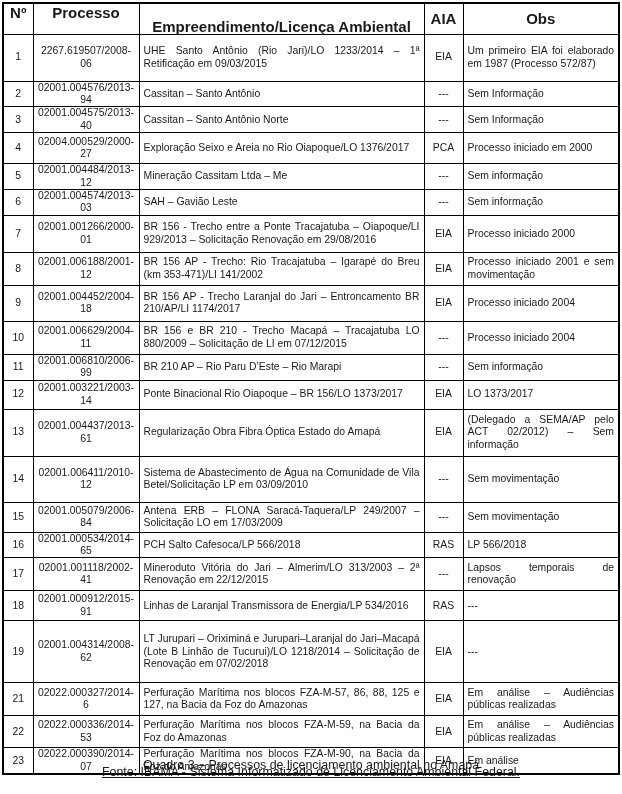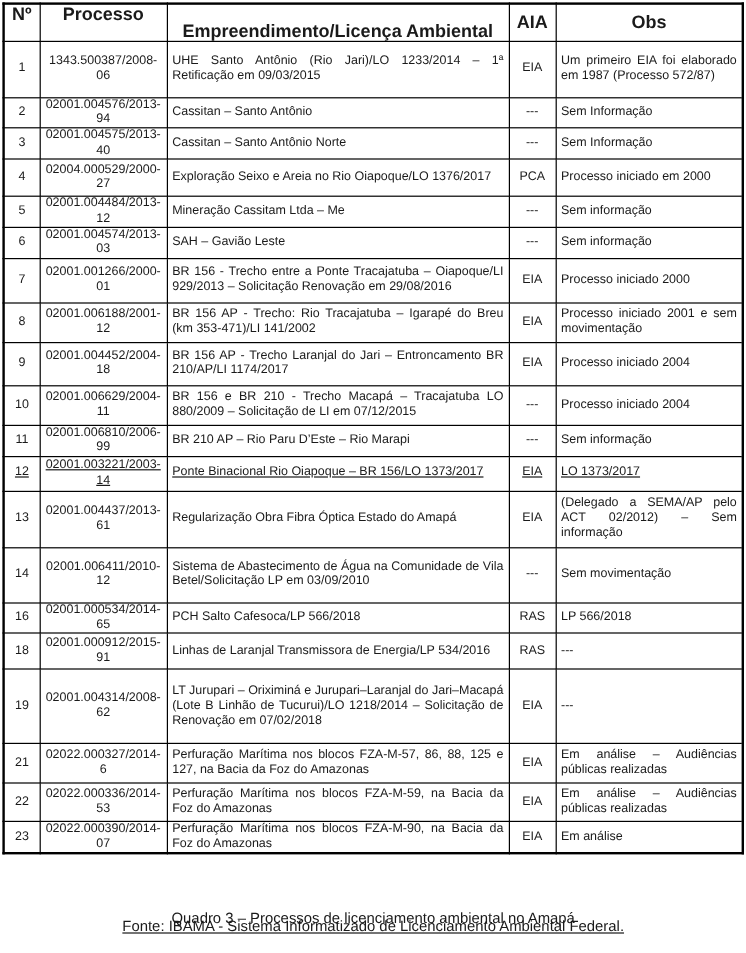--- a/index.html
+++ b/index.html
@@ -51,21 +51,21 @@
       <th>Nº</th>
       <th>Processo</th>
       <th style="vertical-align:middle;padding-top:16px">Empreendimento/Licença Ambiental</th>
       <th style="vertical-align:middle;padding-top:0">AIA</th>
       <th style="vertical-align:middle;padding-top:0">Obs</th>
     </tr>
   </thead>
   <tbody id="tbody">
       <tr style="height: 47px;">
         <td class="n">1</td>
-        <td class="proc">1343.500387/2008-06</td>
+        <td class="proc">2267.619507/2008-06</td>
         <td class="emp">UHE Santo Antônio (Rio Jari)/LO 1233/2014 – 1ª Retificação em 09/03/2015</td>
         <td class="aia">EIA</td>
         <td class="obs">Um primeiro EIA foi elaborado em 1987 (Processo 572/87)</td>
       </tr>
       <tr style="height: 18px;">
         <td class="n">2</td>
         <td class="proc">02001.004576/2013-94</td>
         <td class="emp">Cassitan – Santo Antônio</td>
         <td class="aia">---</td>
         <td class="obs">Sem Informação</td>
@@ -126,47 +126,61 @@
         <td class="aia">---</td>
         <td class="obs">Processo iniciado 2004</td>
       </tr>
       <tr style="height: 17px;">
         <td class="n">11</td>
         <td class="proc">02001.006810/2006-99</td>
         <td class="emp">BR 210 AP – Rio Paru D’Este – Rio Marapi</td>
         <td class="aia">---</td>
         <td class="obs">Sem informação</td>
       </tr>
-      <tr style="height: 29px; text-decoration: underline;">
+      <tr style="height: 29px;">
         <td class="n">12</td>
         <td class="proc">02001.003221/2003-14</td>
         <td class="emp">Ponte Binacional Rio Oiapoque – BR 156/LO 1373/2017</td>
         <td class="aia">EIA</td>
         <td class="obs">LO 1373/2017</td>
       </tr>
       <tr style="height: 47px;">
         <td class="n">13</td>
         <td class="proc">02001.004437/2013-61</td>
         <td class="emp">Regularização Obra Fibra Óptica Estado do Amapá</td>
         <td class="aia">EIA</td>
         <td class="obs">(Delegado a SEMA/AP pelo ACT 02/2012) – Sem informação</td>
       </tr>
       <tr style="height: 46px; padding-left: 36px;">
         <td class="n">14</td>
         <td class="proc">02001.006411/2010-12</td>
         <td class="emp">Sistema de Abastecimento de Água na Comunidade de Vila Betel/Solicitação LP em 03/09/2010</td>
+        <td class="aia">---</td>
+        <td class="obs">Sem movimentação</td>
+      </tr>
+      <tr style="height: 30px;">
+        <td class="n">15</td>
+        <td class="proc">02001.005079/2006-84</td>
+        <td class="emp">Antena ERB – FLONA Saracá-Taquera/LP 249/2007 – Solicitação LO em 17/03/2009</td>
         <td class="aia">---</td>
         <td class="obs">Sem movimentação</td>
       </tr>
       <tr style="height: 16px;">
         <td class="n">16</td>
         <td class="proc">02001.000534/2014-65</td>
         <td class="emp">PCH Salto Cafesoca/LP 566/2018</td>
         <td class="aia">RAS</td>
         <td class="obs">LP 566/2018</td>
+      </tr>
+      <tr style="height: 33px;">
+        <td class="n">17</td>
+        <td class="proc">02001.001118/2002-41</td>
+        <td class="emp">Mineroduto Vitória do Jari – Almerim/LO 313/2003 – 2ª Renovação em 22/12/2015</td>
+        <td class="aia">---</td>
+        <td class="obs">Lapsos temporais de renovação</td>
       </tr>
       <tr style="height: 30px;">
         <td class="n">18</td>
         <td class="proc">02001.000912/2015-91</td>
         <td class="emp">Linhas de Laranjal Transmissora de Energia/LP 534/2016</td>
         <td class="aia">RAS</td>
         <td class="obs center">---</td>
       </tr>
       <tr style="height: 62px;">
         <td class="n">19</td>

